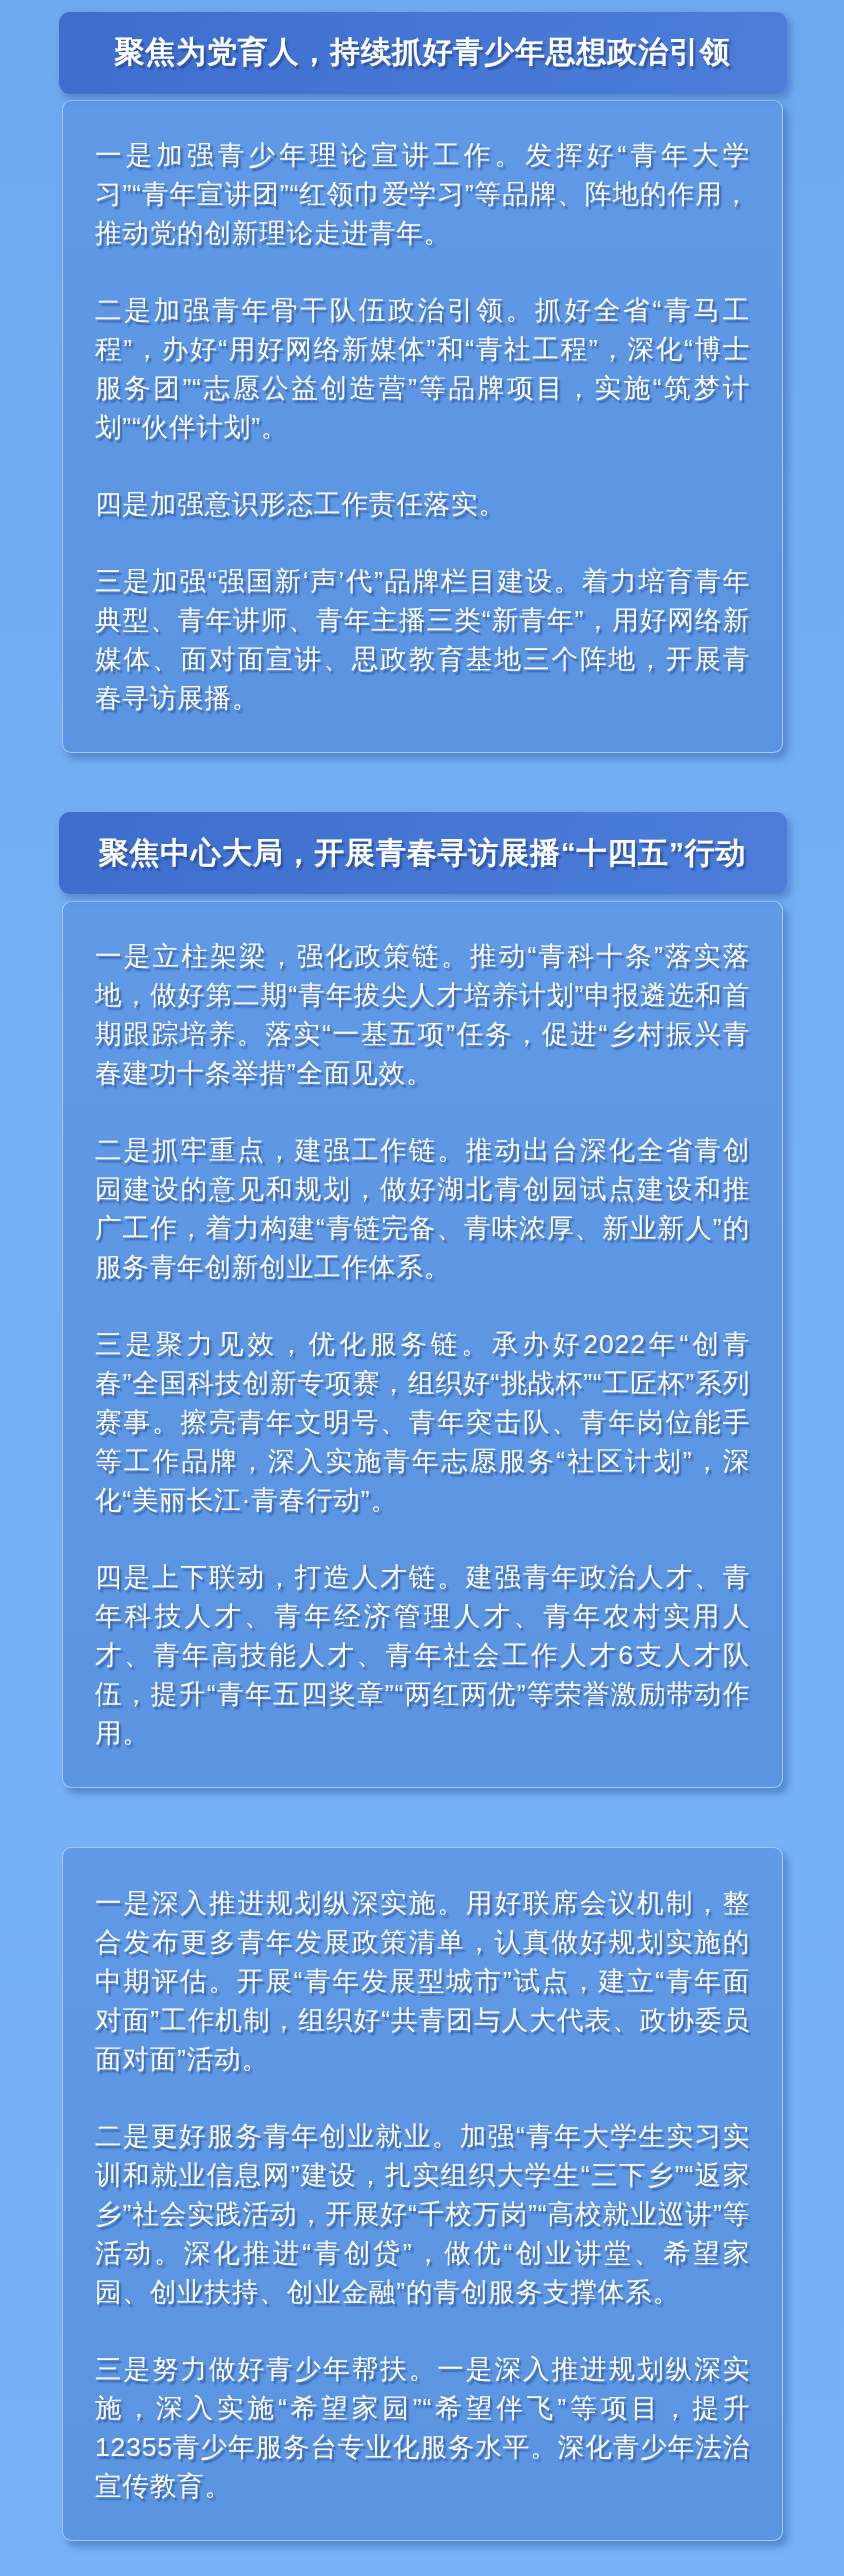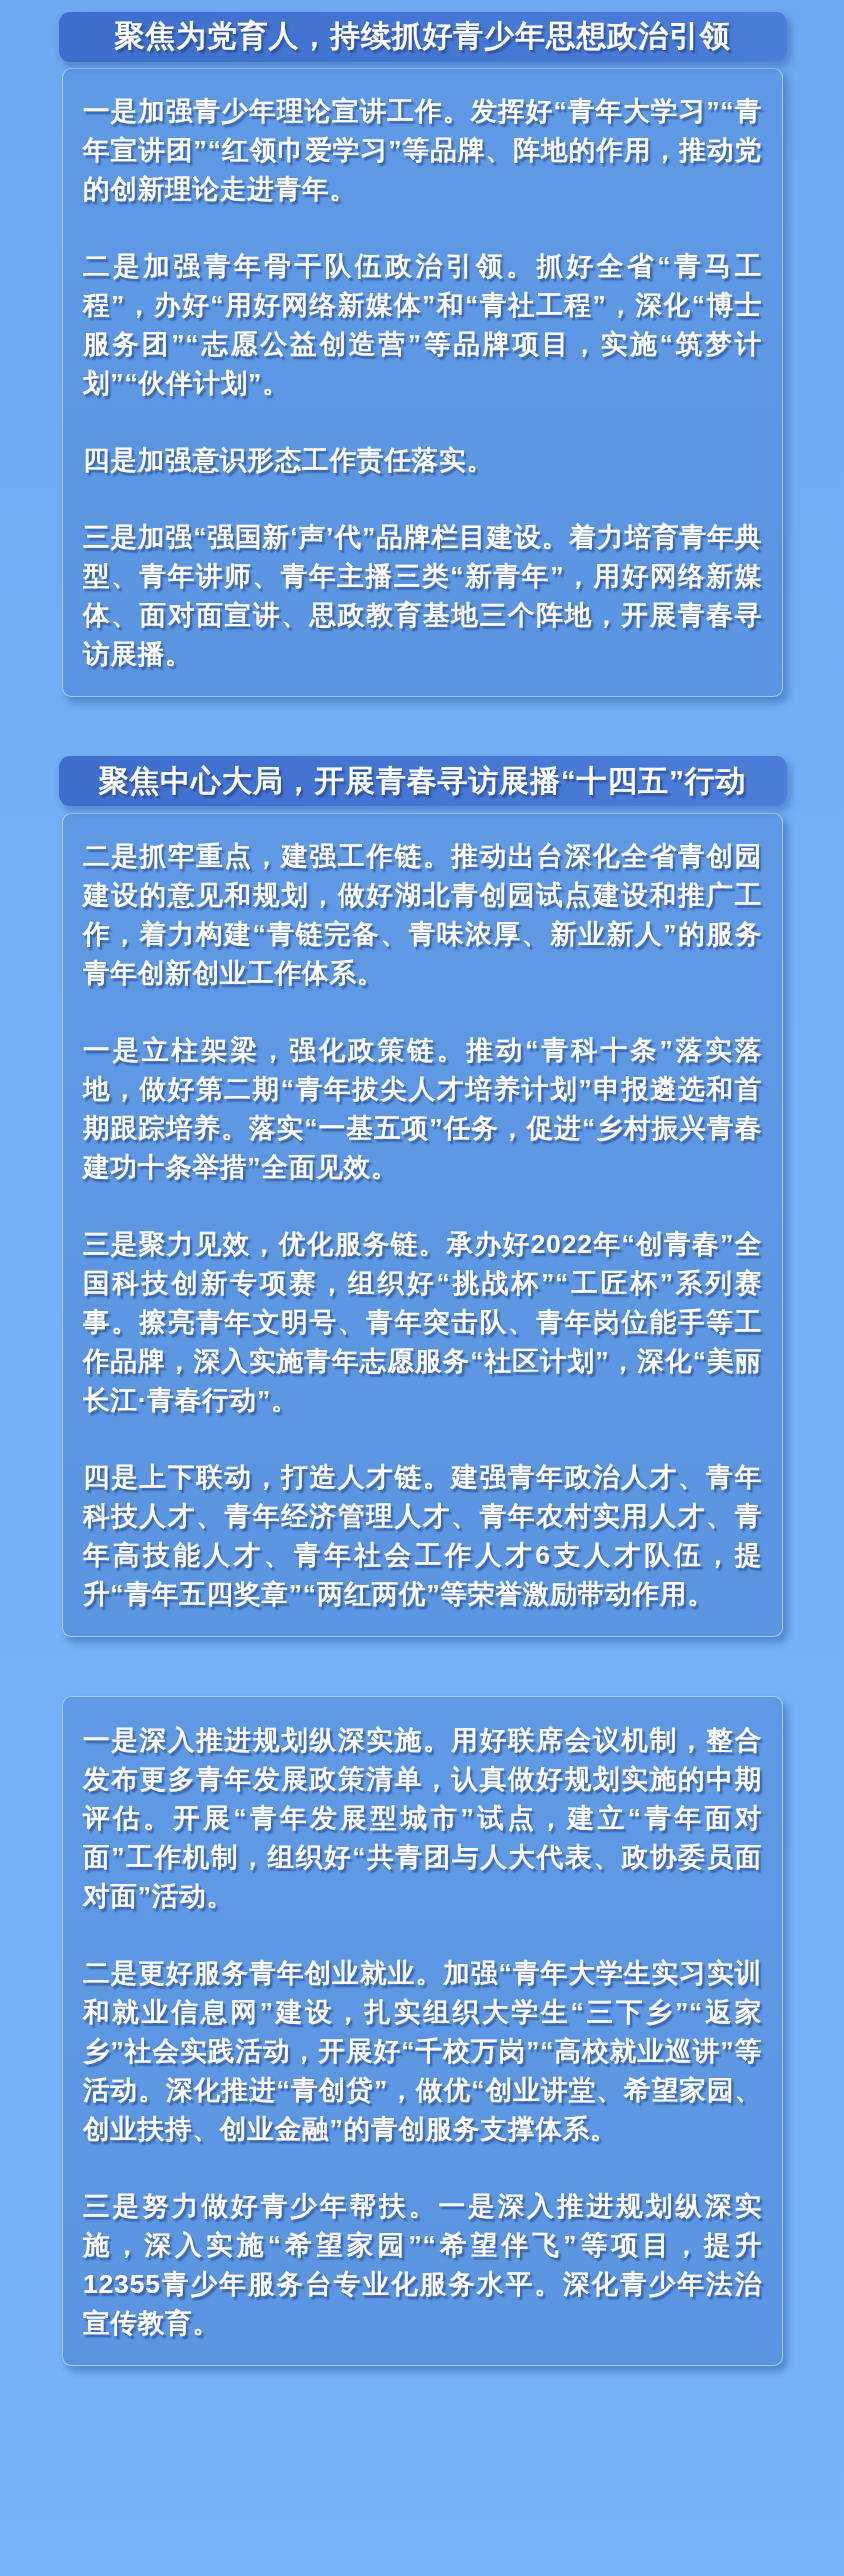--- a/index.html
+++ b/index.html
@@ -20,21 +20,21 @@
     box-sizing: border-box;
   }
   .section {
     width: 728px;
     margin: 0 auto 59px auto;
   }
   .section:last-child {
     margin-bottom: 0;
   }
   .section-banner {
-    height: 50px;
+    height: 82px;
     border-radius: 11px;
     background: linear-gradient(110deg, #3e6ecd 0%, #4677d5 55%, #4b7dd9 100%);
     box-shadow: 3.1px 4.7px 7px rgba(38, 80, 160, 0.38);
     display: flex;
     align-items: center;
     justify-content: center;
     position: relative;
     z-index: 2;
   }
   .section-banner .title {
@@ -49,24 +49,24 @@
     margin: 6.3px 3.1px 0 3.1px;
     border: 1.6px solid rgba(214, 236, 255, 0.60);
     border-radius: 9.4px;
     background: linear-gradient(180deg, #6099e6 0%, #5d97e3 55%, #5b94e1 100%);
     box-shadow: 4.7px 5.5px 7.8px rgba(42, 88, 168, 0.45);
     padding: 23.5px 20.3px 22px 20.3px;
     position: relative;
     z-index: 1;
   }
   .section-body p {
-    margin: 0;
+    margin: 12px;
     color: #ffffff;
     font-size: 26.6px;
-    font-weight: 700;
+    font-weight: 400;
     line-height: 39px;
     text-align: justify;
     text-justify: inter-ideograph;
     letter-spacing: 0.8px;
     text-shadow: 2.3px 3.1px 1.6px rgba(32, 64, 138, 0.58);
   }
   .section-body p + p {
     margin-top: 38px;
   }
 </style>
@@ -85,22 +85,22 @@
       <p>四是加强意识形态工作责任落实。</p>
       <p>三是加强“强国新‘声’代”品牌栏目建设。着力培育青年典型、青年讲师、青年主播三类“新青年”，用好网络新媒体、面对面宣讲、思政教育基地三个阵地，开展青春寻访展播。</p>
     </div>
   </div>
 
   <div class="section">
     <div class="section-banner">
       <span class="title">聚焦中心大局，开展青春寻访展播“十四五”行动</span>
     </div>
     <div class="section-body">
+      <p>一是立柱架梁，强化政策链。推动“青科十条”落实落地，做好第二期“青年拔尖人才培养计划”申报遴选和首期跟踪培养。落实“一基五项”任务，促进“乡村振兴青春建功十条举措”全面见效。</p>
       <p>二是抓牢重点，建强工作链。推动出台深化全省青创园建设的意见和规划，做好湖北青创园试点建设和推广工作，着力构建“青链完备、青味浓厚、新业新人”的服务青年创新创业工作体系。</p>
-      <p>一是立柱架梁，强化政策链。推动“青科十条”落实落地，做好第二期“青年拔尖人才培养计划”申报遴选和首期跟踪培养。落实“一基五项”任务，促进“乡村振兴青春建功十条举措”全面见效。</p>
       <p>三是聚力见效，优化服务链。承办好2022年“创青春”全国科技创新专项赛，组织好“挑战杯”“工匠杯”系列赛事。擦亮青年文明号、青年突击队、青年岗位能手等工作品牌，深入实施青年志愿服务“社区计划”，深化“美丽长江·青春行动”。</p>
       <p>四是上下联动，打造人才链。建强青年政治人才、青年科技人才、青年经济管理人才、青年农村实用人才、青年高技能人才、青年社会工作人才6支人才队伍，提升“青年五四奖章”“两红两优”等荣誉激励带动作用。</p>
     </div>
   </div>
 
   <div class="section">
     <div class="section-body">
       <p>一是深入推进规划纵深实施。用好联席会议机制，整合发布更多青年发展政策清单，认真做好规划实施的中期评估。开展“青年发展型城市”试点，建立“青年面对面”工作机制，组织好“共青团与人大代表、政协委员面对面”活动。</p>
       <p>二是更好服务青年创业就业。加强“青年大学生实习实训和就业信息网”建设，扎实组织大学生“三下乡”“返家乡”社会实践活动，开展好“千校万岗”“高校就业巡讲”等活动。深化推进“青创贷”，做优“创业讲堂、希望家园、创业扶持、创业金融”的青创服务支撑体系。</p>
       <p>三是努力做好青少年帮扶。一是深入推进规划纵深实施，深入实施“希望家园”“希望伴飞”等项目，提升12355青少年服务台专业化服务水平。深化青少年法治宣传教育。</p>

